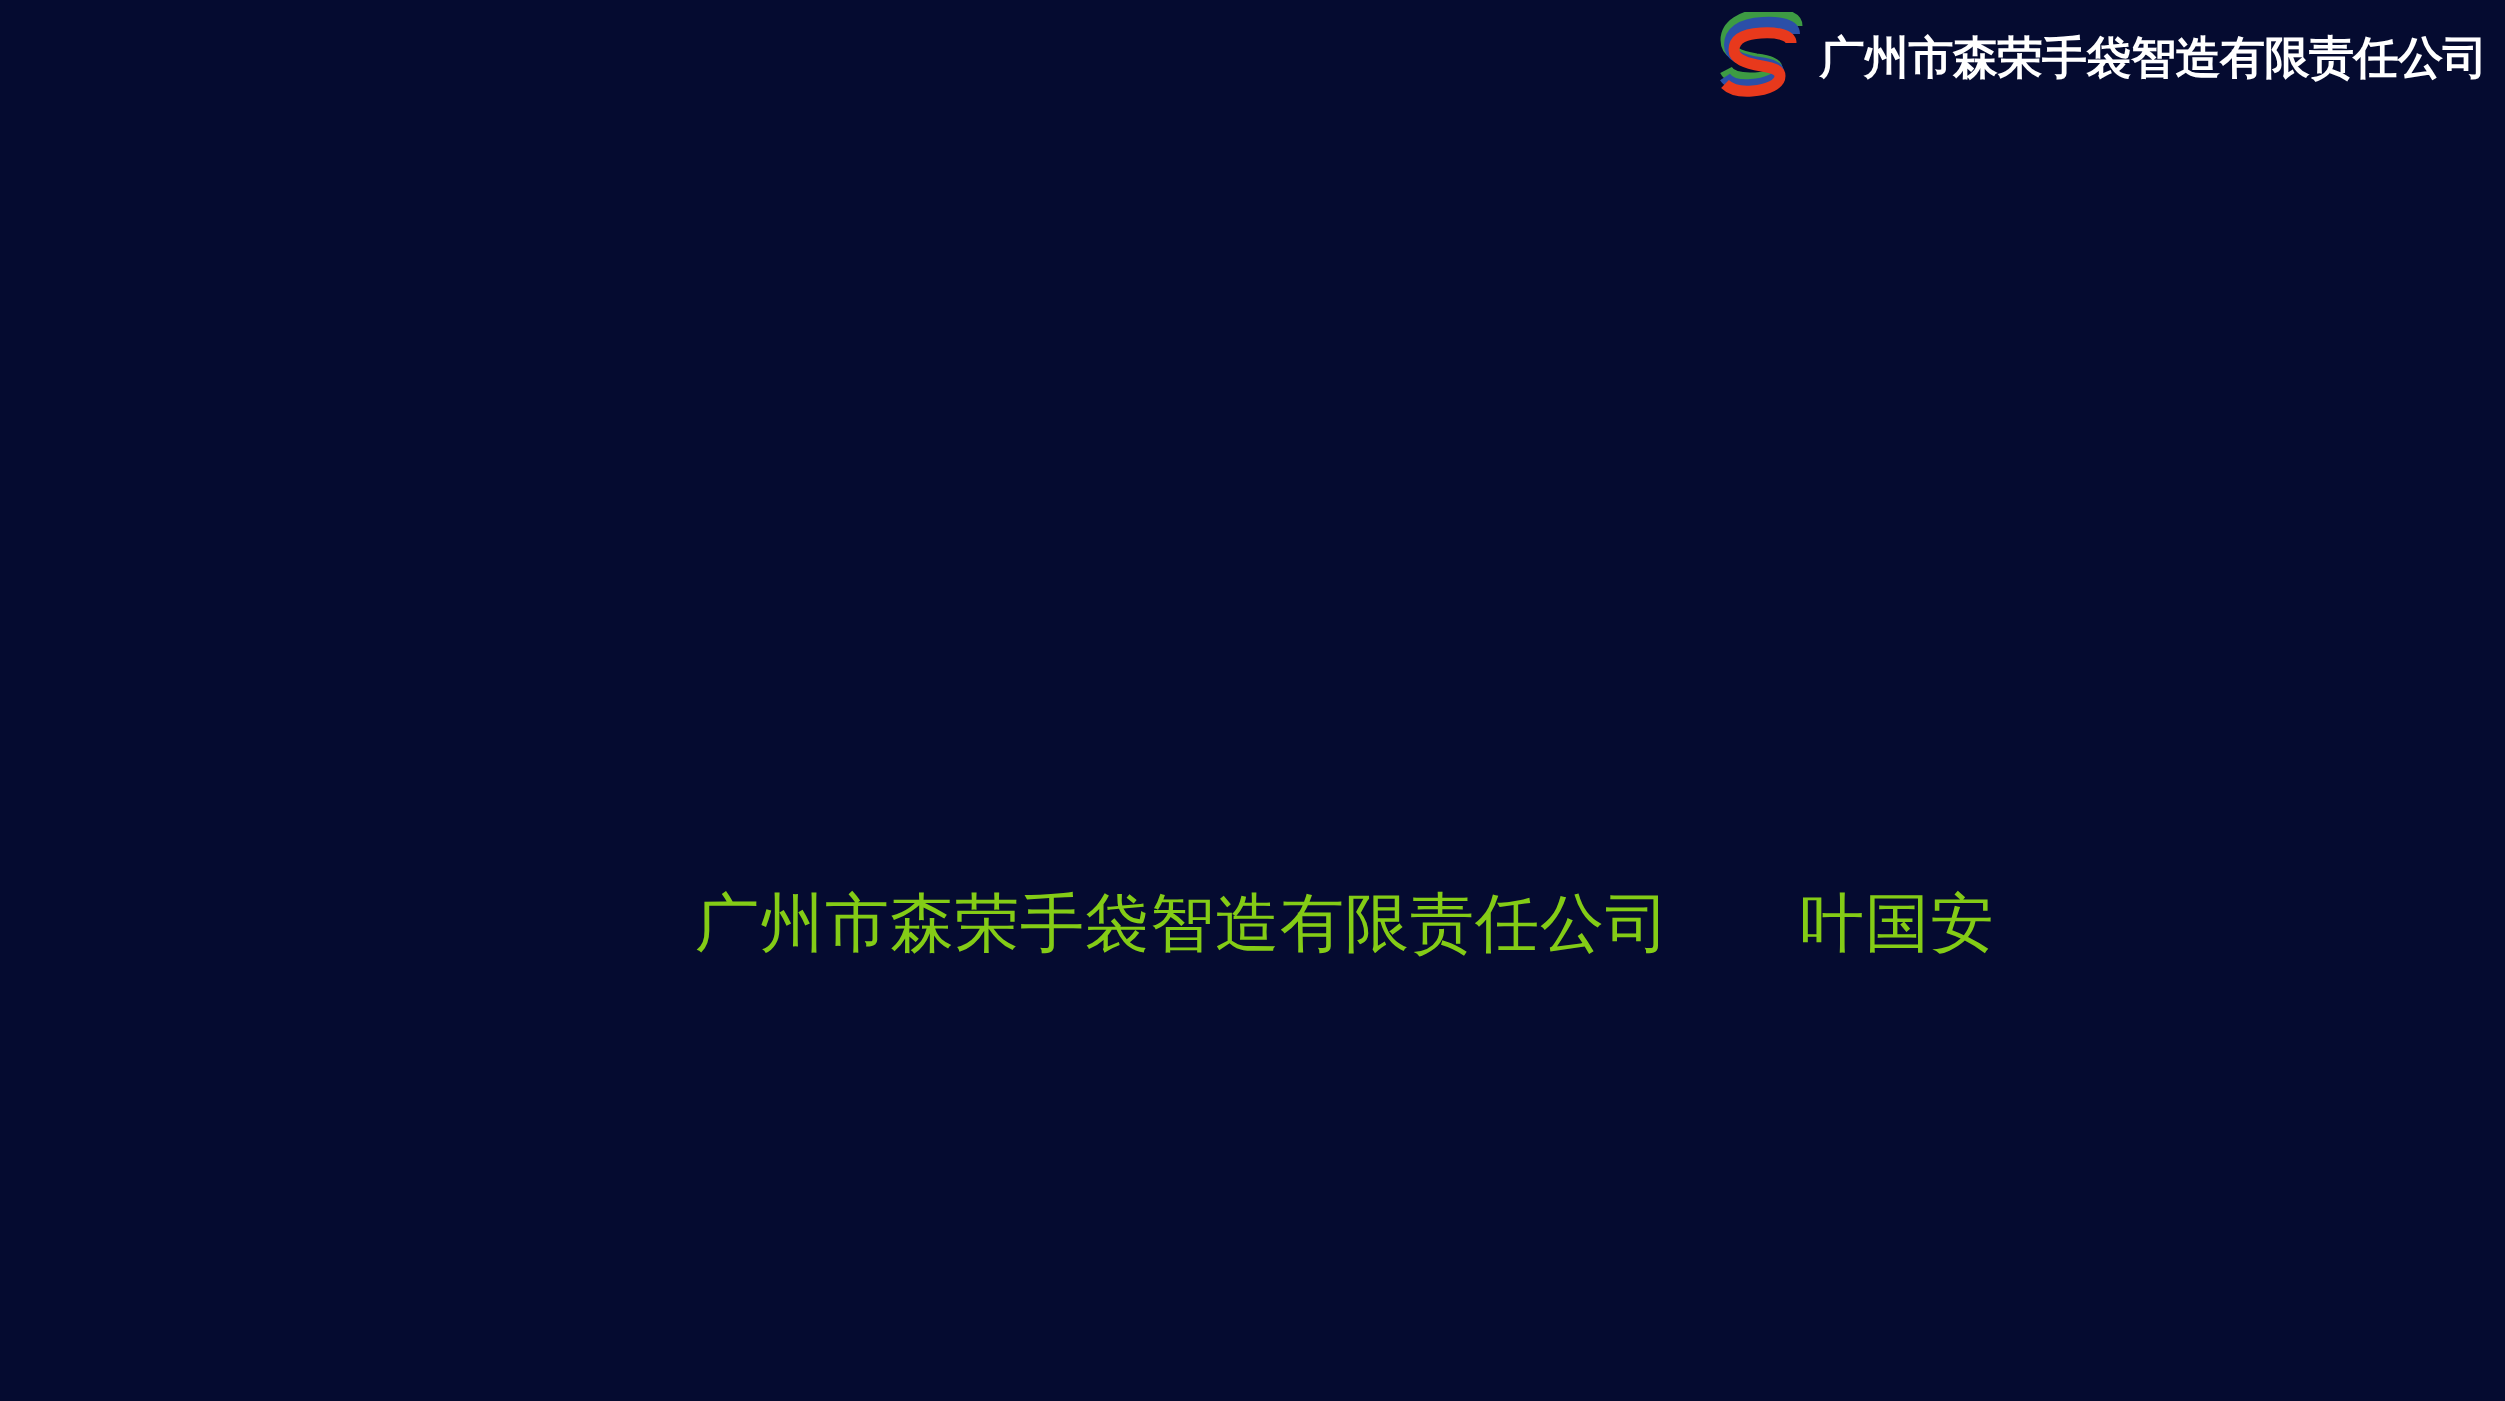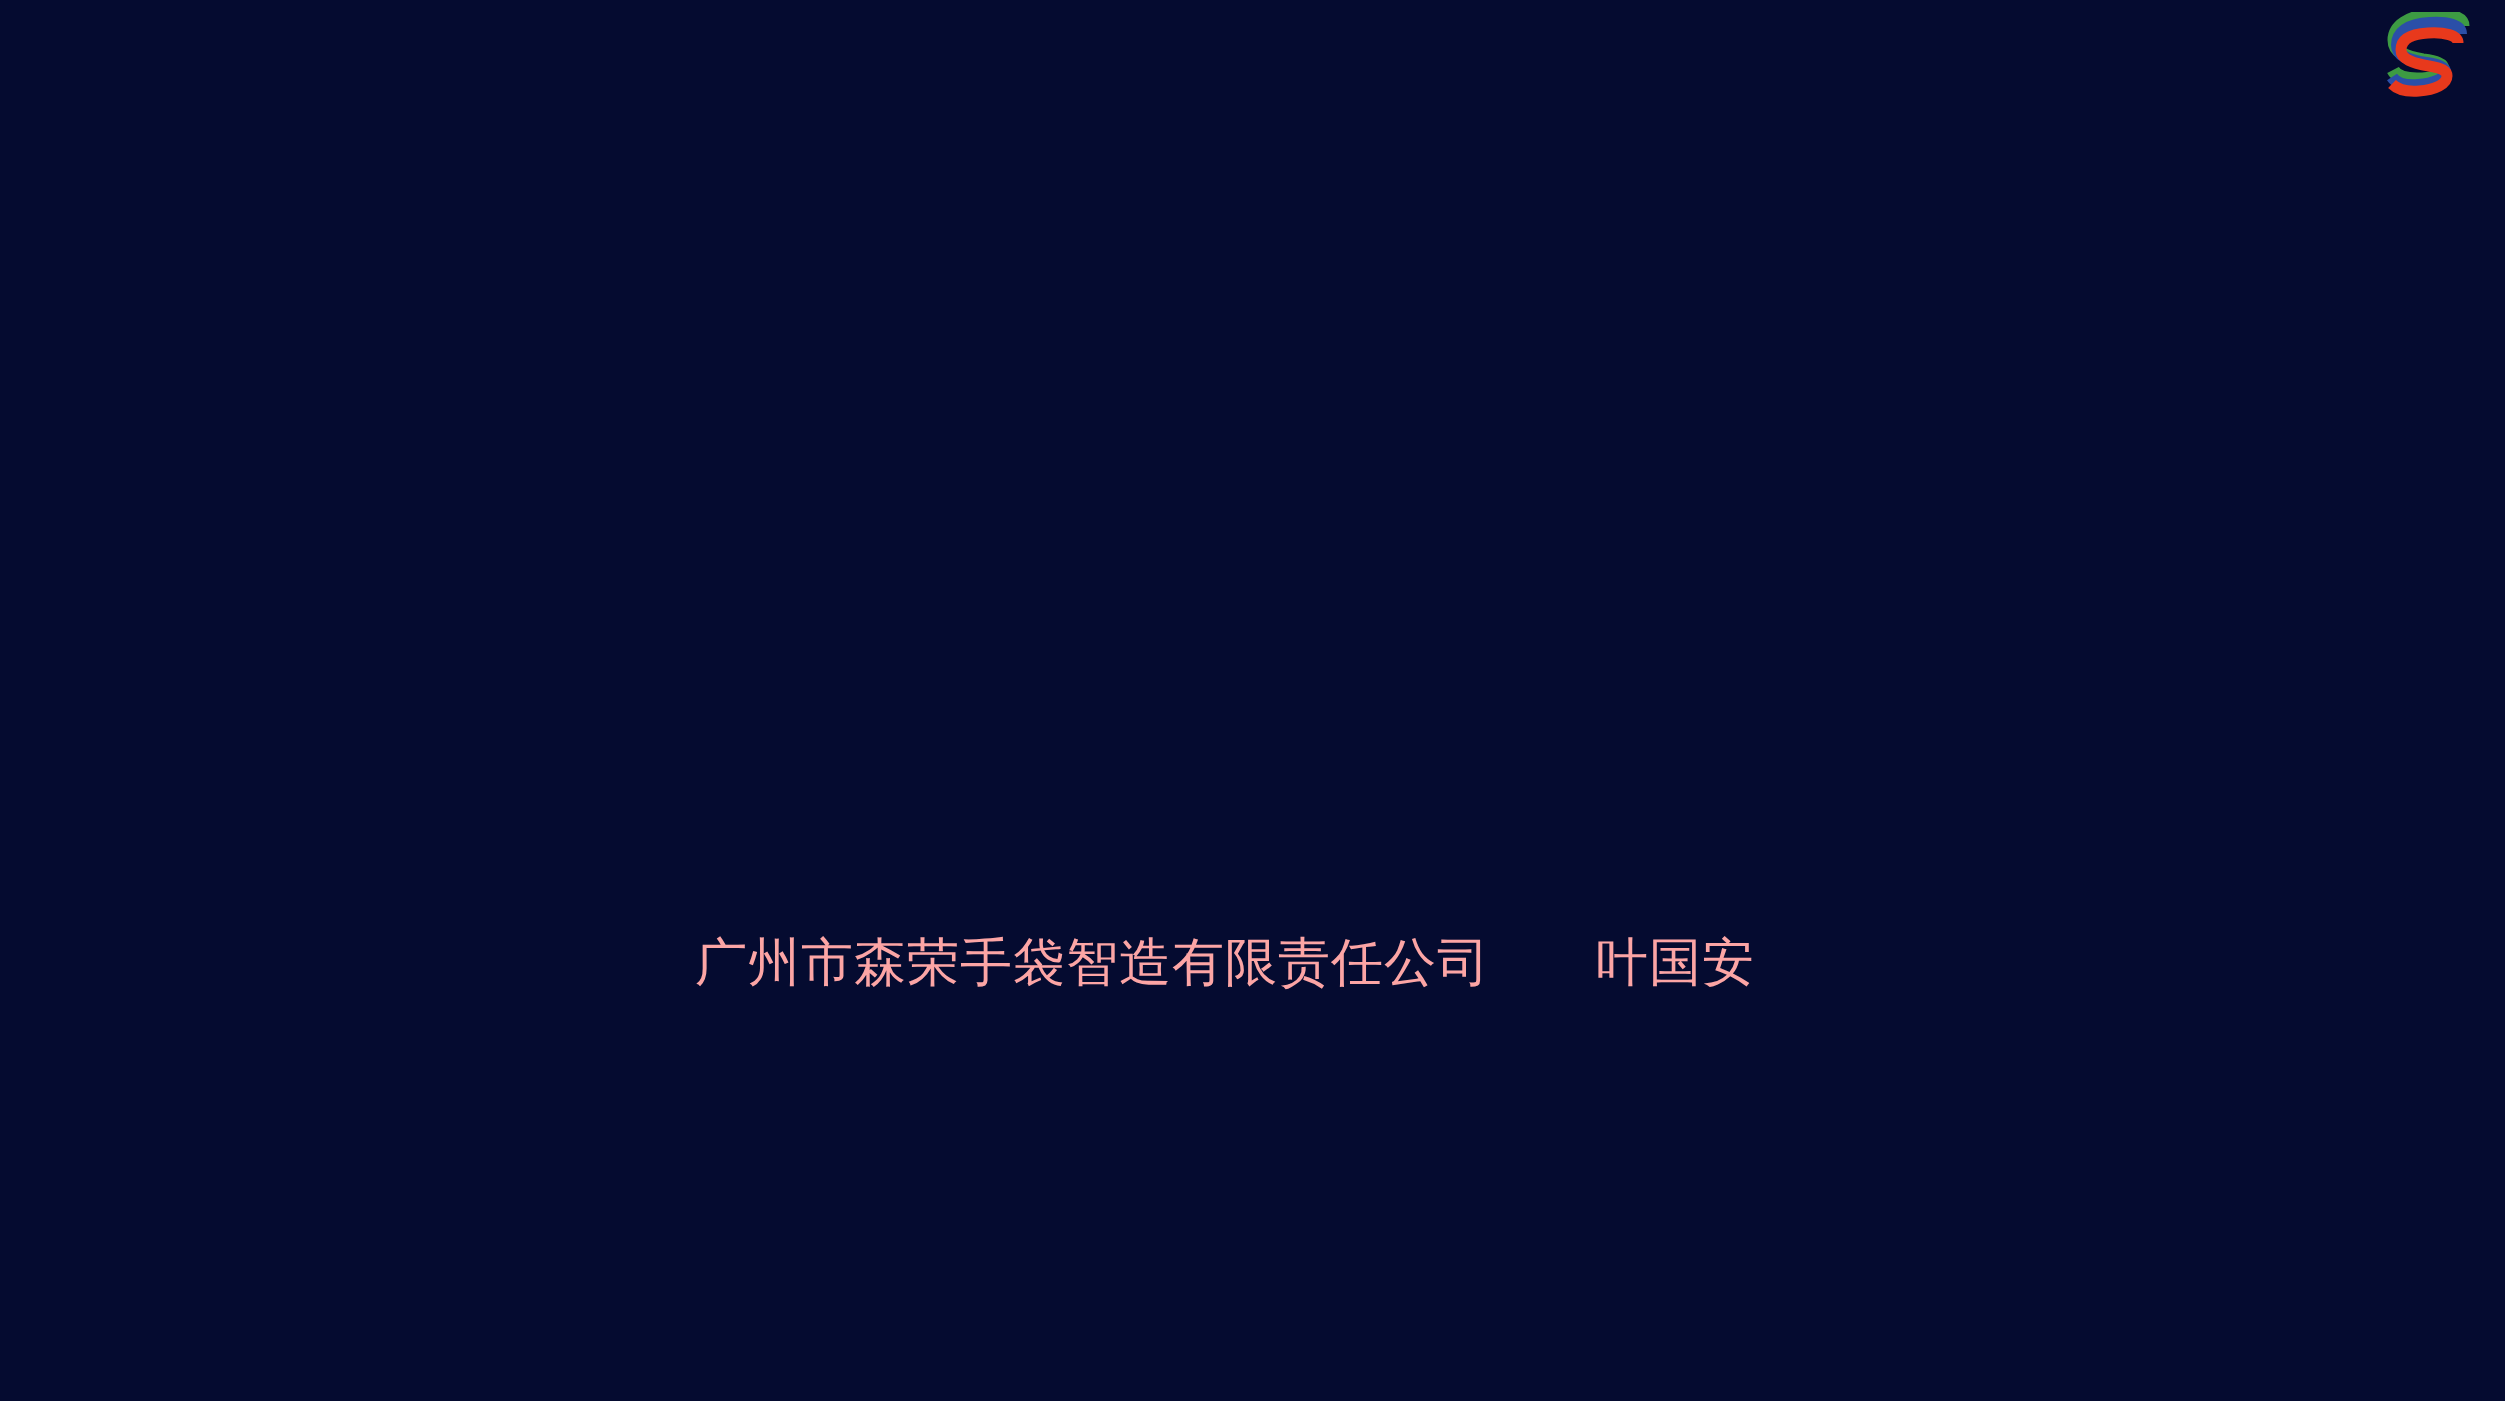--- a/index.html
+++ b/index.html
@@ -128,46 +128,46 @@
     -webkit-text-fill-color: transparent;
     white-space: nowrap;
     display: inline-block;
   }
 
   
   .subline {
     position: absolute;
     left: 695px;
     top: 880px;
-    color: #fca5a5;
-    font-size: 52px;
+    color: #84cc16;
+    font-size: 64px;
     font-weight: 300;
     letter-spacing: 1px;
     white-space: pre;
     font-family: "DejaVu Sans", "Liberation Sans", sans-serif;
-    margin-top: 48px;
   }
 </style>
 </head>
 <body>
 
 <div class="slide">
 
   <div class="brand">
 
     <svg class="brand-mark" viewBox="0 0 88 90" aria-hidden="true">
 
       <path d="M78 14 C78 5 64 2 47 3 C24 4 9 14 9 28 C9 40 20 45 38 48
                C52 50 58 52 58 57 C58 63 48 67 32 67 C20 67 11 64 8 58" fill="none" stroke="#3d9b43" stroke-width="13" stroke-linecap="butt"></path>
       <path d="M76 22 C76 13 62 10 45 11 C22 12 12 21 12 33 C12 44 23 48 41 51
                C54 53 60 55 60 60 C60 67 49 72 33 73 C20 74 11 71 7 65" fill="none" stroke="#2b4fa8" stroke-width="12" stroke-linecap="butt"></path>
       <path d="M73 31 C73 23 59 20 43 21 C23 22 16 29 16 38 C16 47 27 51 44 54
                C57 56 62 59 62 64 C62 72 50 78 34 79 C21 80 12 77 7 72" fill="none" stroke="#e8391c" stroke-width="11" stroke-linecap="butt"></path>
     </svg>
 
     <div class="brand-text">
+      <div class="brand-cn">广州市森荣手袋智造有限责任公司</div>
     </div>
   </div>
 
 
   <div class="subline">广州市森荣手袋智造有限责任公司　　叶国安</div>
 
 </div>
 
 </body></html>

